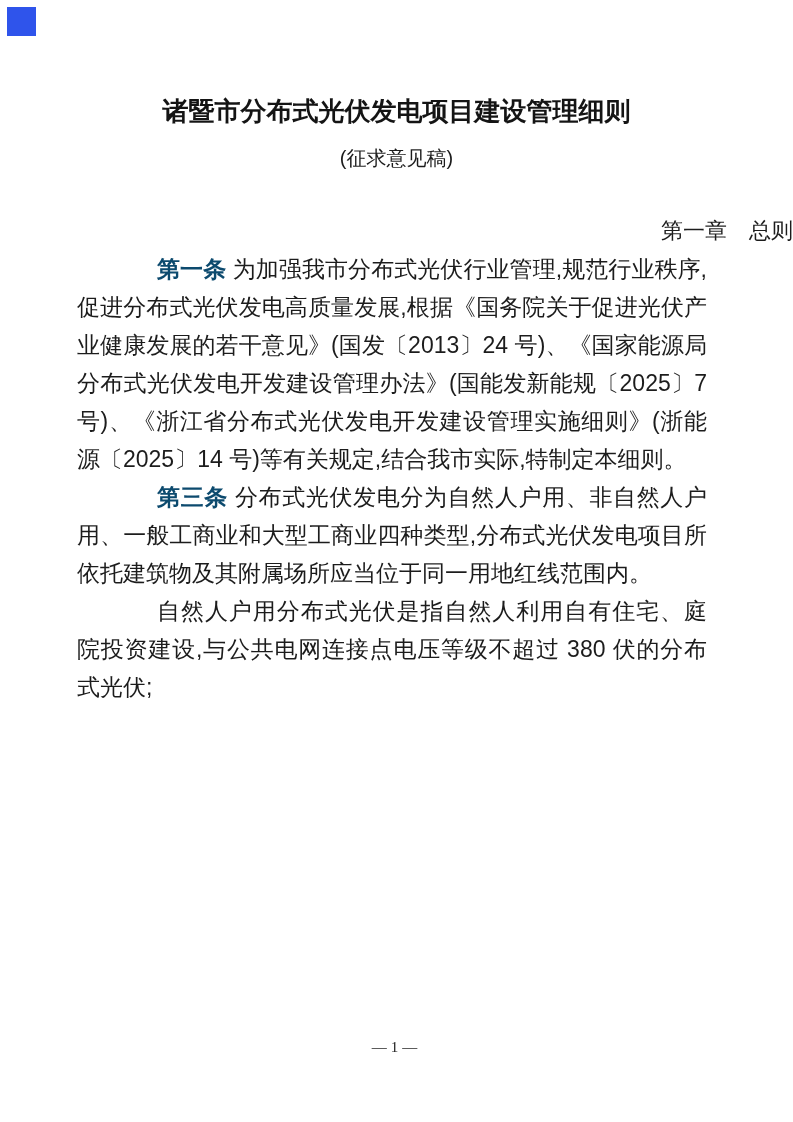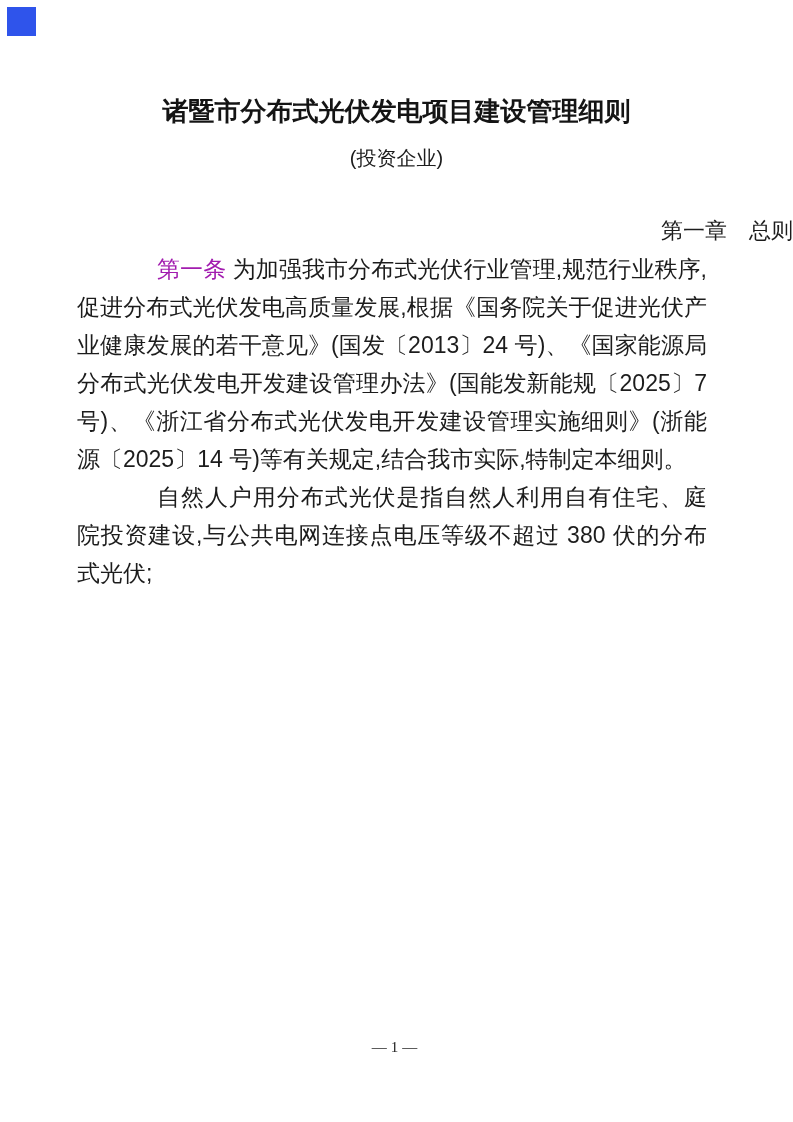--- a/index.html
+++ b/index.html
@@ -71,22 +71,22 @@
     margin: 0;
     font-size: 23px;
     line-height: 38px;
     text-align: justify;
     text-justify: inter-ideograph;
     text-indent: 80px;
     color: #1c1c1c;
     word-break: break-all;
   }
   .body-text p strong {
-    font-weight: 400;
-    color: #a21caf;
+    font-weight: 700;
+    color: #0c4a6e;
   }
   .footer {
     position: absolute;
     top: 1039px;
     left: 0;
     width: 100%;
     text-align: center;
     font-size: 15px;
     letter-spacing: 4px;
     font-family: "Liberation Serif", "DejaVu Serif", serif;
@@ -95,29 +95,30 @@
 </style>
 </head>
 <body>
 
 <div class="page">
 
   <div class="corner-marker" style="background: rgb(47, 84, 235);"></div>
 
   <h1 class="title">诸暨市分布式光伏发电项目建设管理细则</h1>
 
-  <div class="subtitle">(投资企业)</div>
+  <div class="subtitle">(征求意见稿)</div>
 
   <div class="chapter">第一章　总则</div>
 
   <div class="body-text">
 
     <p><strong>第一条</strong><span> 为加强我市分布式光伏行业管理,规范行业秩序,促进分布式光伏发电高质量发展,根据《国务院关于促进光伏产业健康发展的若干意见》(国发〔2013〕24 号)、《国家能源局分布式光伏发电开发建设管理办法》(国能发新能规〔2025〕7 号)、《浙江省分布式光伏发电开发建设管理实施细则》(浙能源〔2025〕14 号)等有关规定,结合我市实际,特制定本细则。</span></p>
 
 
+    <p><strong>第三条</strong><span> 分布式光伏发电分为自然人户用、非自然人户用、一般工商业和大型工商业四种类型,分布式光伏发电项目所依托建筑物及其附属场所应当位于同一用地红线范围内。</span></p>
 
     <p><strong></strong><span>自然人户用分布式光伏是指自然人利用自有住宅、庭院投资建设,与公共电网连接点电压等级不超过 380 伏的分布式光伏;</span></p>
 
 
   </div>
 
   <div class="footer">—1—</div>
 
 </div>
 

